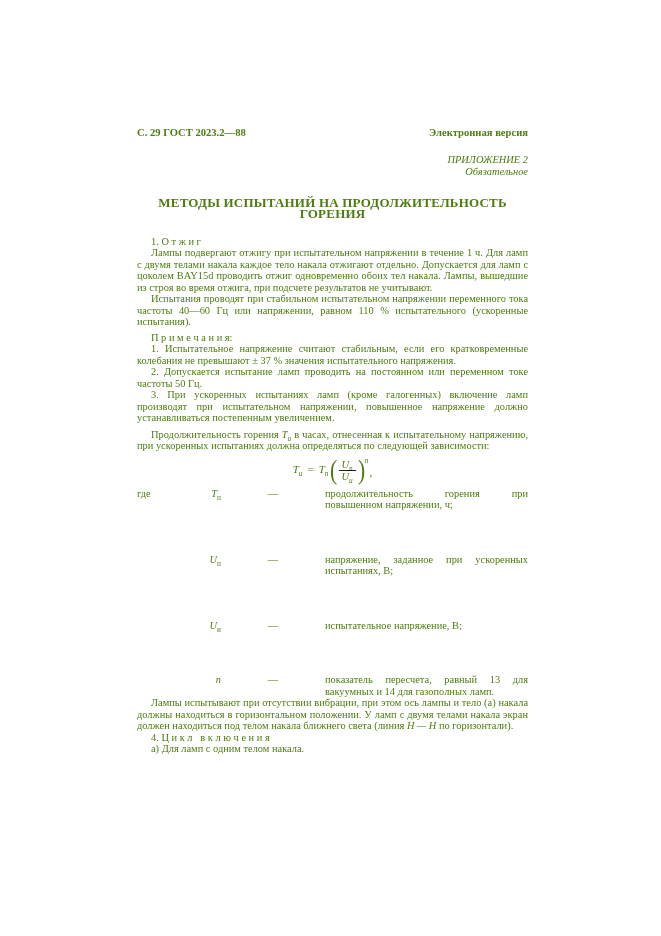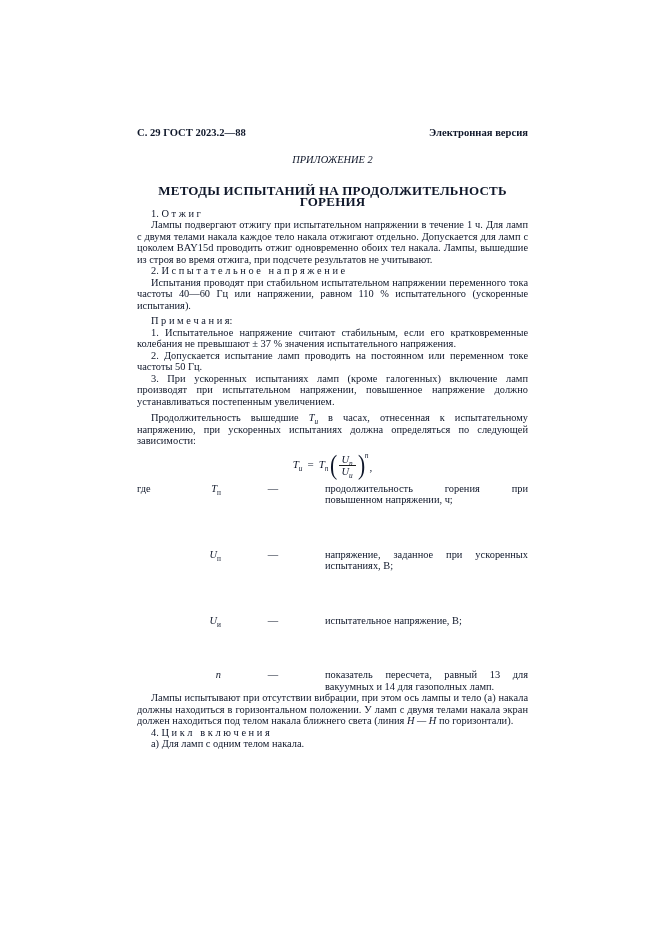--- a/index.html
+++ b/index.html
@@ -2,36 +2,36 @@
 <html lang="ru"><head>
 <meta charset="utf-8">
 <style>
   html,body{margin:0;padding:0;}
   body{
     width:661px;height:936px;background:#f6f6f4;
     font-family:"Liberation Serif","DejaVu Serif",serif;
   }
   .page{
     position:relative;width:661px;height:936px;background:#ffffff;
-    color:#0f172a;overflow:hidden;
+    color:#4d7c0f;overflow:hidden;
   }
   .content{
     position:absolute;left:137px;top:127px;width:391px;
     font-size:10.4px;line-height:11.5px;
   }
   .header-row{
     display:flex;justify-content:space-between;align-items:baseline;
     font-weight:bold;font-size:10.6px;
   }
-  .annex{ text-align:center;font-style:italic;margin-top:15px;line-height:12px;}
+  .annex{ text-align:right;font-style:italic;margin-top:15px;line-height:12px;}
   .doc-title{
     text-align:center;font-weight:bold;font-size:13px;
     margin-top:19px;letter-spacing:.2px;
   }
-  .body-block{margin-top:0;}
+  .body-block{margin-top:16px;}
   p{margin:0;text-align:justify;text-indent:14px;}
   .spread{white-space:pre-wrap;text-align:left;}
   .notes-head{margin-top:4px;}
   .intro-para{margin-top:5px;}
   i.sym{font-style:italic;}
   sub{font-size:7.3px;line-height:0;}
   .formula{
     display:flex;justify-content:center;align-items:center;
     margin:5px 0 4px 0;font-size:11px;
   }
@@ -63,38 +63,38 @@
 <div class="page">
   <div class="content">
 
     <div class="header-row">
       <span>С. 29 ГОСТ 2023.2—88</span>
       <span>Электронная версия</span>
     </div>
 
     <div class="annex">
       <div>ПРИЛОЖЕНИЕ 2</div>
+      <div>Обязательное</div>
     </div>
 
     <div class="doc-title">МЕТОДЫ ИСПЫТАНИЙ НА ПРОДОЛЖИТЕЛЬНОСТЬ ГОРЕНИЯ</div>
 
     <div class="body-block">
 
       <p class="spread">1. О т ж и г</p>
       <p>Лампы подвергают отжигу при испытательном напряжении в течение 1 ч. Для ламп с двумя телами накала каждое тело накала отжигают отдельно. Допускается для ламп с цоколем BAY15d проводить отжиг одновременно обоих тел накала. Лампы, вышедшие из строя во время отжига, при подсчете результатов не учитывают.</p>
 
-      <p class="spread">2. И с п ы т а т е л ь н о е   н а п р я ж е н и е</p>
       <p>Испытания проводят при стабильном испытательном напряжении переменного тока частоты 40—60 Гц или напряжении, равном 110 % испытательного (ускоренные испытания).</p>
 
       <p class="spread notes-head">П р и м е ч а н и я:</p>
       <p>1. Испытательное напряжение считают стабильным, если его кратковременные колебания не превышают ± 37 % значения испытательного напряжения.</p>
       <p>2. Допускается испытание ламп проводить на постоянном или переменном токе частоты 50 Гц.</p>
       <p>3. При ускоренных испытаниях ламп (кроме галогенных) включение ламп производят при испытательном напряжении, повышенное напряжение должно устанавливаться постепенным увеличением.</p>
 
-      <p class="intro-para"><span>Продолжительность вышедшие </span><i class="sym"><span>Т</span><sub>и</sub></i><span> в часах, отнесенная к испытательному напряжению, при ускоренных испытаниях должна определяться по следующей зависимости:</span></p>
+      <p class="intro-para"><span>Продолжительность горения </span><i class="sym"><span>Т</span><sub>и</sub></i><span> в часах, отнесенная к испытательному напряжению, при ускоренных испытаниях должна определяться по следующей зависимости:</span></p>
 
       <div class="formula">
         <span class="f-var"><span>Т</span><sub>и</sub></span>
         <span class="f-eq">=</span>
         <span class="f-var"><span>Т</span><sub>п</sub></span>
         <span class="f-paren">(</span>
         <span class="frac">
           <span class="num"><span>U</span><sub>п</sub></span>
           <span class="den"><span>U</span><sub>и</sub></span>
         </span>

